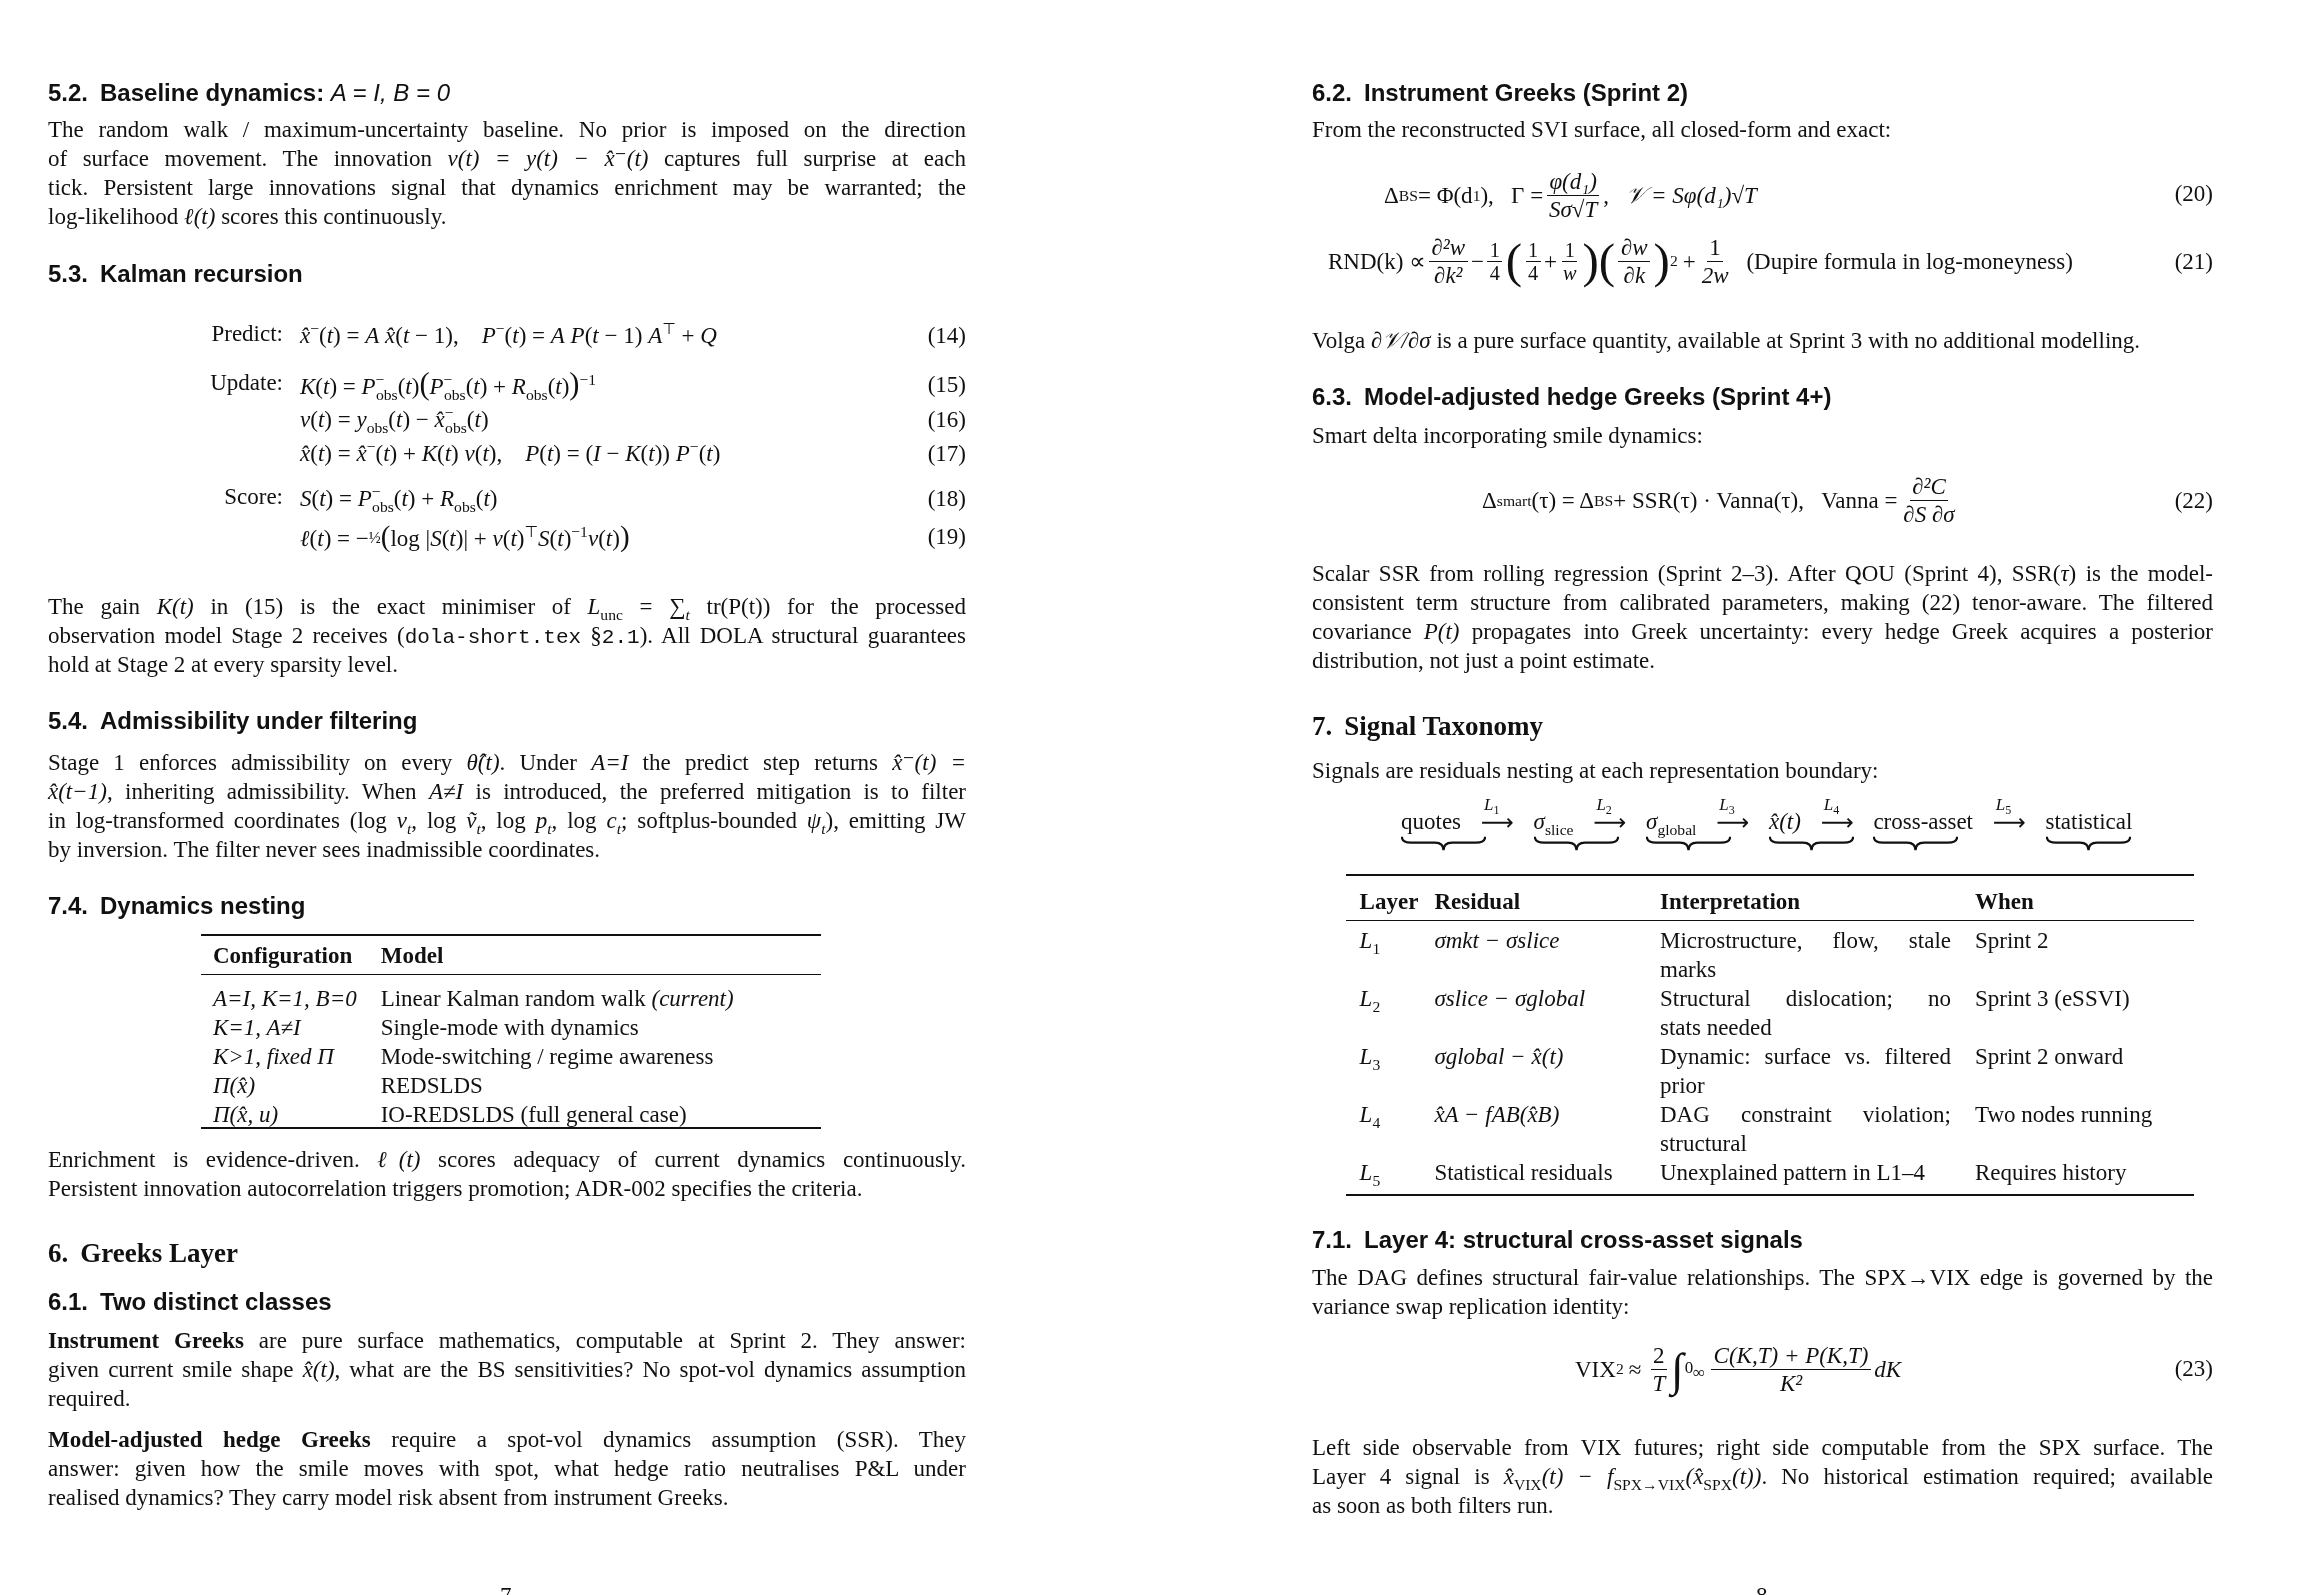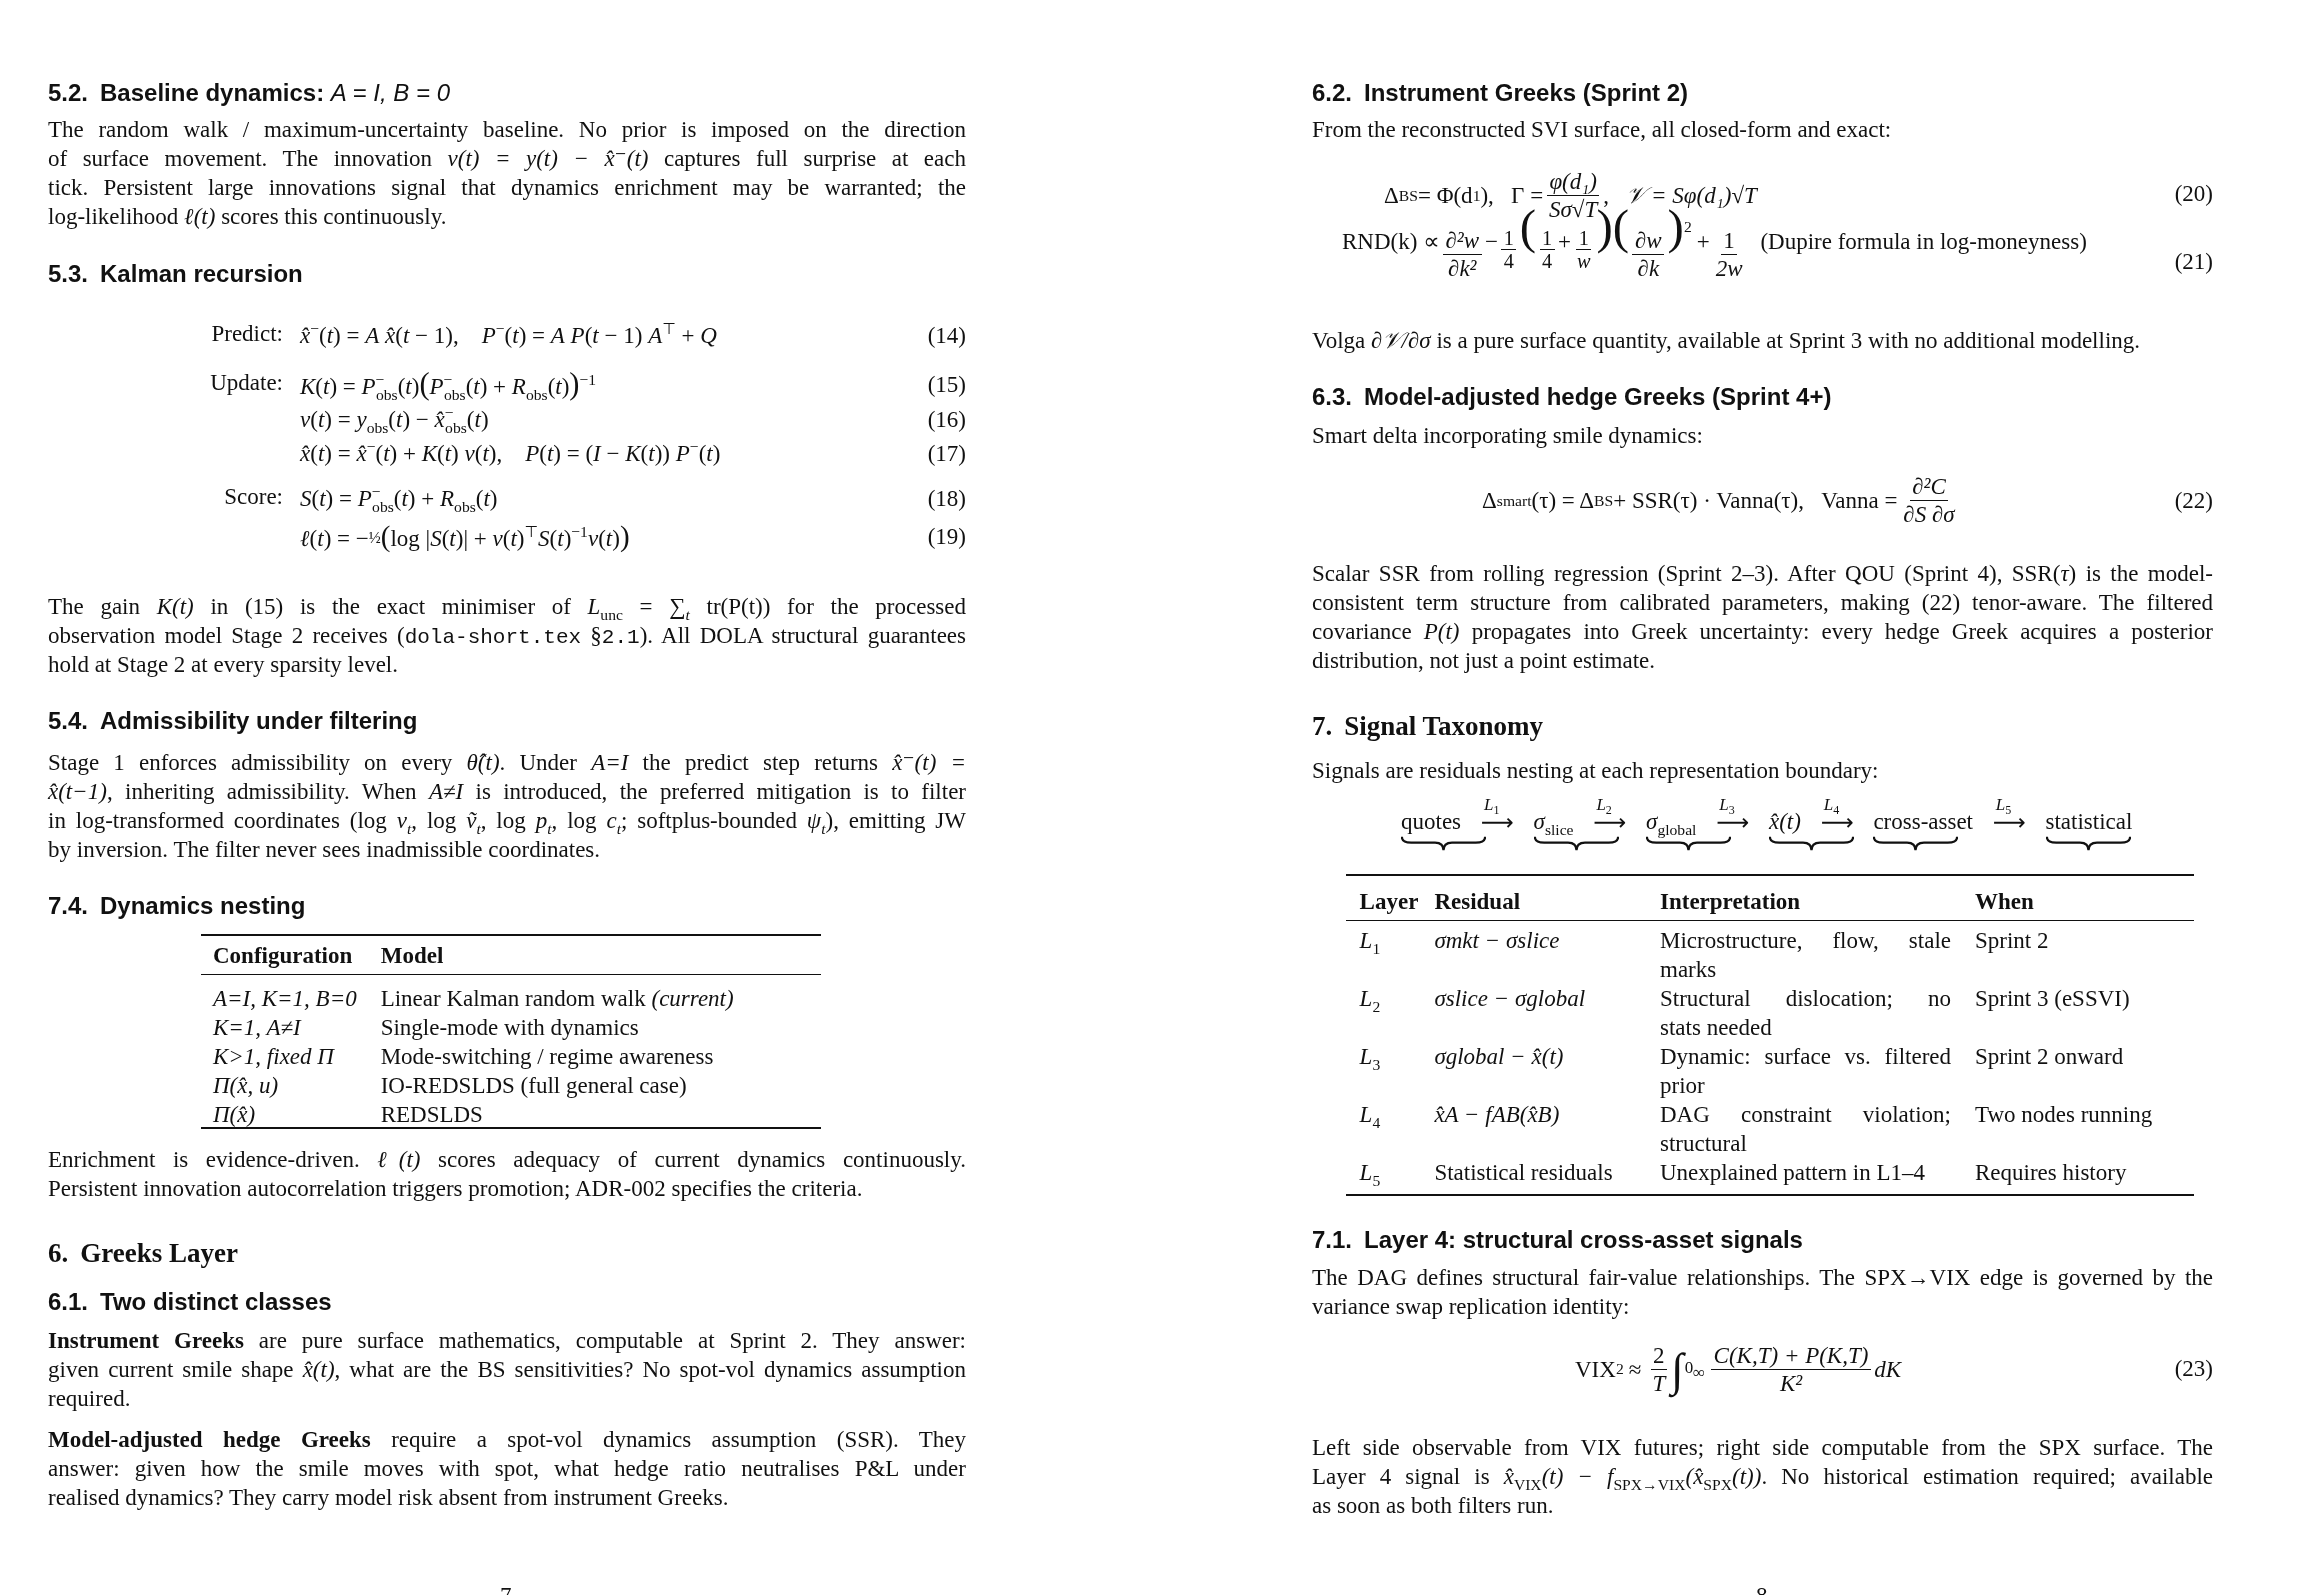--- a/index.html
+++ b/index.html
@@ -140,26 +140,26 @@
       </tr>
       <tr>
         <td class="m">K=1, A≠I</td>
         <td>Single-mode with dynamics</td>
       </tr>
       <tr>
         <td class="m">K&gt;1, fixed Π</td>
         <td>Mode-switching / regime awareness</td>
       </tr>
       <tr>
+        <td class="m">Π(x̂)</td>
+        <td>REDSLDS</td>
+      </tr>
+      <tr>
         <td class="m">Π(x̂, u)</td>
         <td>IO-REDSLDS (full general case)</td>
-      </tr>
-      <tr>
-        <td class="m">Π(x̂)</td>
-        <td>REDSLDS</td>
       </tr>
     </tbody>
   </table>
 
   <div class="para" style="top:1145px;">
     <span class="ln"><span>Enrichment is evidence-driven.  </span><span class="m">ℓ(t)</span><span> scores adequacy of current dynamics continuously.</span></span>
     <span class="ln last">Persistent innovation autocorrelation triggers promotion; ADR-002 specifies the criteria.</span>
   </div>
 
   <div class="abs h1" style="top:1237px;">
@@ -195,21 +195,21 @@
     <span>Δ</span><sub>BS</sub><span> = Φ(d</span><sub>1</sub>),&nbsp;&nbsp;&nbsp;
     <span>Γ =</span>
     <span class="frac">
         <span class="num-top m">φ(d₁)</span>
         <span class="m">Sσ√T</span>
       </span>,&nbsp;&nbsp;&nbsp;
     <span class="m">𝒱 = Sφ(d₁)√T</span>
   </div>
   <div class="eqnum" style="top:179px;">(20)</div>
 
-  <div class="eq" style="left:30px; top:227px; height:68px; display:flex; ">
+  <div class="eq" style="left:16px; top:227px; height:68px; display:flex; align-items:center;">
     <span>RND(k) ∝</span>
     <span class="frac">
         <span class="num-top m">∂²w</span>
         <span class="m">∂k²</span>
       </span>
     <span>−</span>
     <span class="frac small">
         <span class="num-top">1</span>
         <span>4</span>
       </span>

